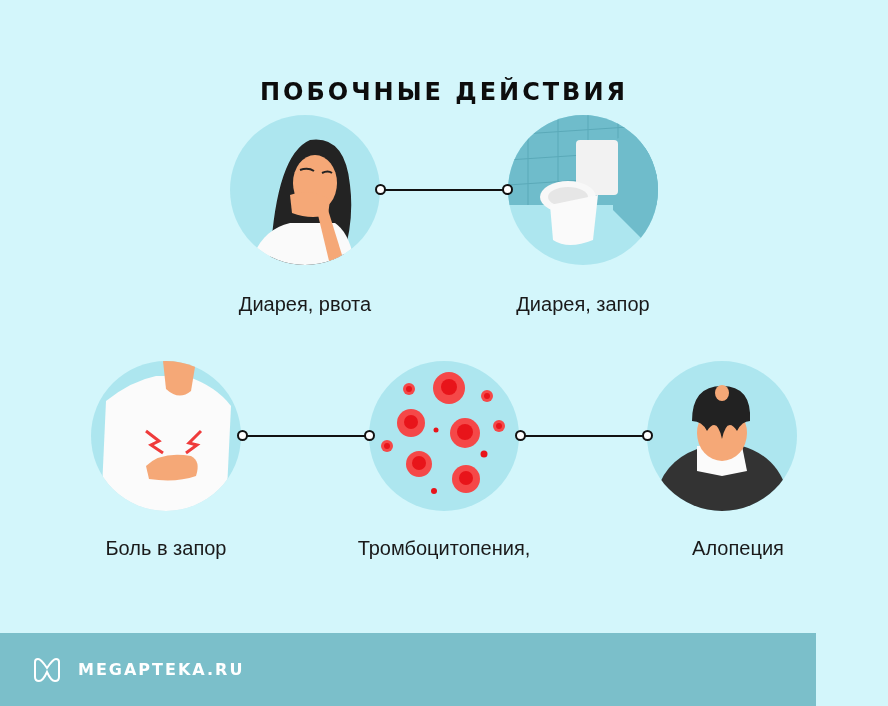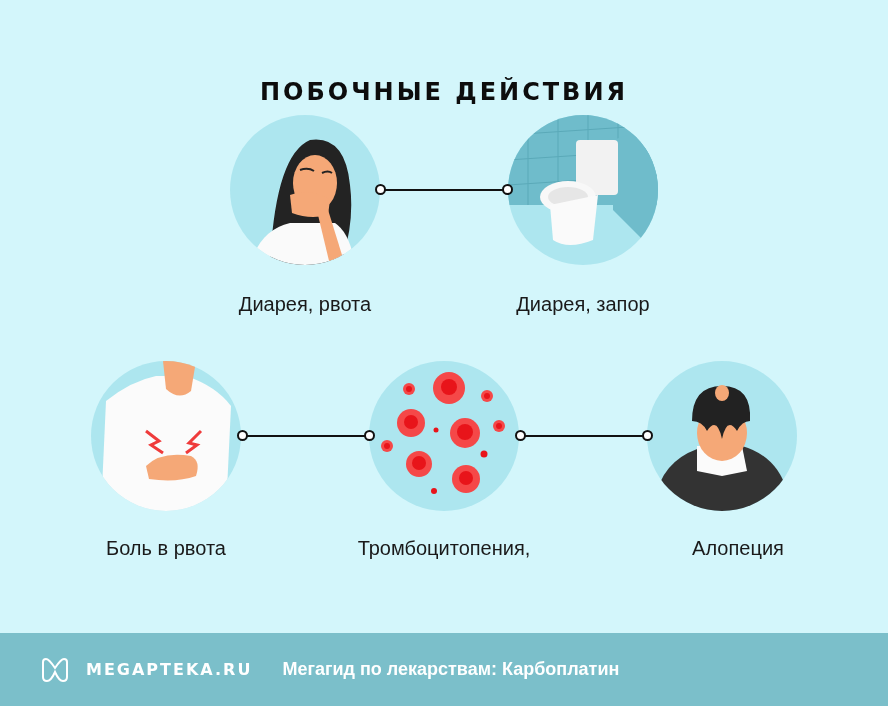--- a/index.html
+++ b/index.html
@@ -4,21 +4,21 @@
 <style>
   * { box-sizing: border-box; margin: 0; padding: 0; }
   html, body { width: 888px; height: 706px; overflow: hidden; }
   body { background: #d3f6fb; font-family: "Liberation Sans", sans-serif; position: relative; color: #111; }
   .title { position: absolute; top: 44px; left: 0; width: 888px; text-align: center; font-weight: 700; font-size: 24px; letter-spacing: 3px; color: #0d0d0d; font-family: "DejaVu Sans", sans-serif; margin-top: 34px; }
   .circle { position: absolute; width: 150px; height: 150px; border-radius: 50%; background: #ade6ef; overflow: hidden; }
   .circle svg { width: 100%; height: 100%; display: block; }
   .label { position: absolute; font-size: 20px; color: #1a1a1a; text-align: center; line-height: 29px; }
   .connector { position: absolute; height: 2px; background: #111; }
   .dot { position: absolute; width: 11px; height: 11px; border-radius: 50%; border: 2px solid #111; background: #fff; }
-  .footer { position: absolute; left: 0; top: 633px; width: 888px; height: 73px; background: #7bbfca; display: flex; align-items: center; padding-left: 40px; color: #fff; }
+  .footer { position: absolute; left: 0; top: 633px; width: 816px; height: 73px; background: #7bbfca; display: flex; align-items: center; padding-left: 32px; color: #fff; }
   .logo-icon { width: 30px; height: 24px; margin-right: 16px; }
   .brand { font-family: "DejaVu Sans", sans-serif; font-weight: 700; font-size: 16px; letter-spacing: 2px; margin-right: 30px; }
   .footer-text { font-weight: 700; font-size: 18px; }
 </style>
 </head>
 <body>
 
 <div class="title">ПОБОЧНЫЕ ДЕЙСТВИЯ</div>
 
 <div class="circle" style="left:230px; top:115px;">
@@ -104,25 +104,24 @@
     <ellipse cx="75" cy="32" rx="7" ry="8" fill="#f5a877"></ellipse>
   </svg>
 </div>
 <div class="connector" style="left:243px; top:435px; width:126px;"></div>
 <div class="dot" style="left:237px; top:430px;"></div>
 <div class="dot" style="left:364px; top:430px;"></div>
 <div class="connector" style="left:521px; top:435px; width:126px;"></div>
 <div class="dot" style="left:515px; top:430px;"></div>
 <div class="dot" style="left:642px; top:430px;"></div>
 
-<div class="label" style="left:66px; top:534px; width:200px;">Боль в рвота</div>
+<div class="label" style="left:66px; top:534px; width:200px;">Боль в запор</div>
 <div class="label" style="left:294px; top:534px; width:300px;">
   <div>Тромбоцитопения,</div>
 </div>
 <div class="label" style="left:638px; top:534px; width:200px;">Алопеция</div>
 
 <div class="footer">
   <svg class="logo-icon" viewBox="0 0 30 24">
     <path d="M3 4 Q3 1 6 1 Q9 1 15 10 Q21 1 24 1 Q27 1 27 4 L27 19 Q27 23 23 23 Q19 23 15 14 Q11 23 7 23 Q3 23 3 19 Z" fill="none" stroke="#fff" stroke-width="2"></path>
   </svg>
   <span class="brand">MEGAPTEKA.RU</span>
-  <span class="footer-text">Мегагид по лекарствам: Карбоплатин</span>
 </div>
 
 </body></html>

